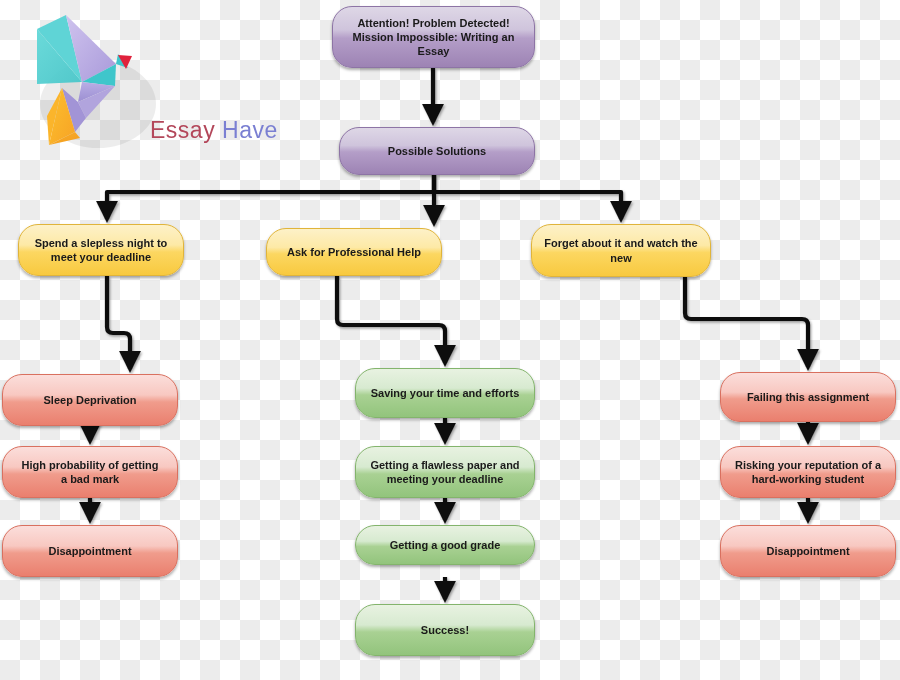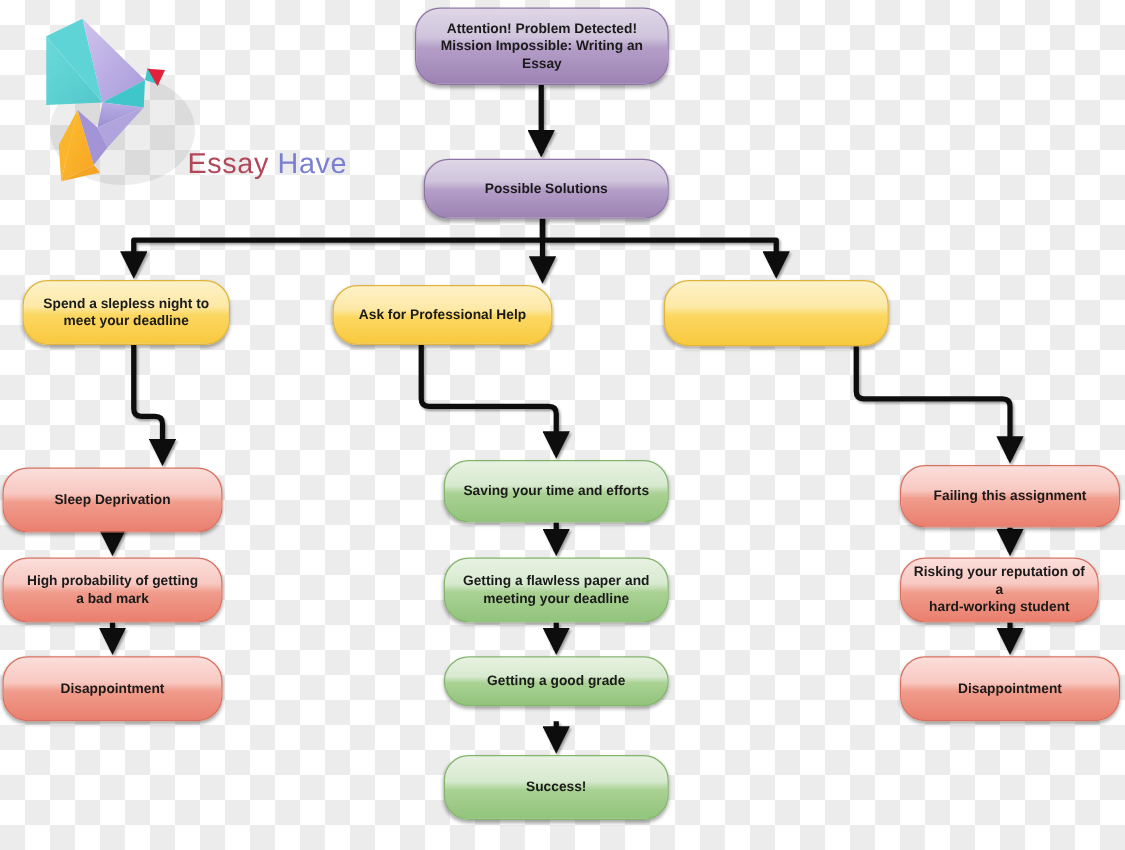--- a/index.html
+++ b/index.html
@@ -209,20 +209,21 @@
           <span class="txt">meet your deadline</span>
         </div>
       </div>
       <div class="node node-yellow" style="left: 266px; top: 228px; width: 176px; height: 48px;">
         <div>
           <span class="txt">Ask for Professional Help</span>
         </div>
       </div>
       <div class="node node-yellow" style="left: 531px; top: 224px; width: 180px; height: 53px;">
         <div>
+          <span class="txt">Forget about it and watch the new</span>
         </div>
       </div>
       <div class="node node-red" style="left: 2px; top: 374px; width: 176px; height: 52px;">
         <div>
           <span class="txt">Sleep Deprivation</span>
         </div>
       </div>
       <div class="node node-red" style="left: 2px; top: 446px; width: 176px; height: 52px;">
         <div>
           <span class="txt">High probability of getting</span>
@@ -253,21 +254,21 @@
       <div class="node node-green" style="left: 355px; top: 604px; width: 180px; height: 52px;">
         <div>
           <span class="txt">Success!</span>
         </div>
       </div>
       <div class="node node-red" style="left: 720px; top: 372px; width: 176px; height: 50px;">
         <div>
           <span class="txt">Failing this assignment</span>
         </div>
       </div>
-      <div class="node node-red" style="left: 720px; top: 446px; width: 159px; height: 52px; align-items: center;">
+      <div class="node node-red" style="left: 720px; top: 446px; width: 176px; height: 52px; align-items: center;">
         <div>
           <span class="txt">Risking your reputation of a</span>
           <span class="txt">hard-working student</span>
         </div>
       </div>
       <div class="node node-red" style="left: 720px; top: 525px; width: 176px; height: 52px;">
         <div>
           <span class="txt">Disappointment</span>
         </div>
       </div>

